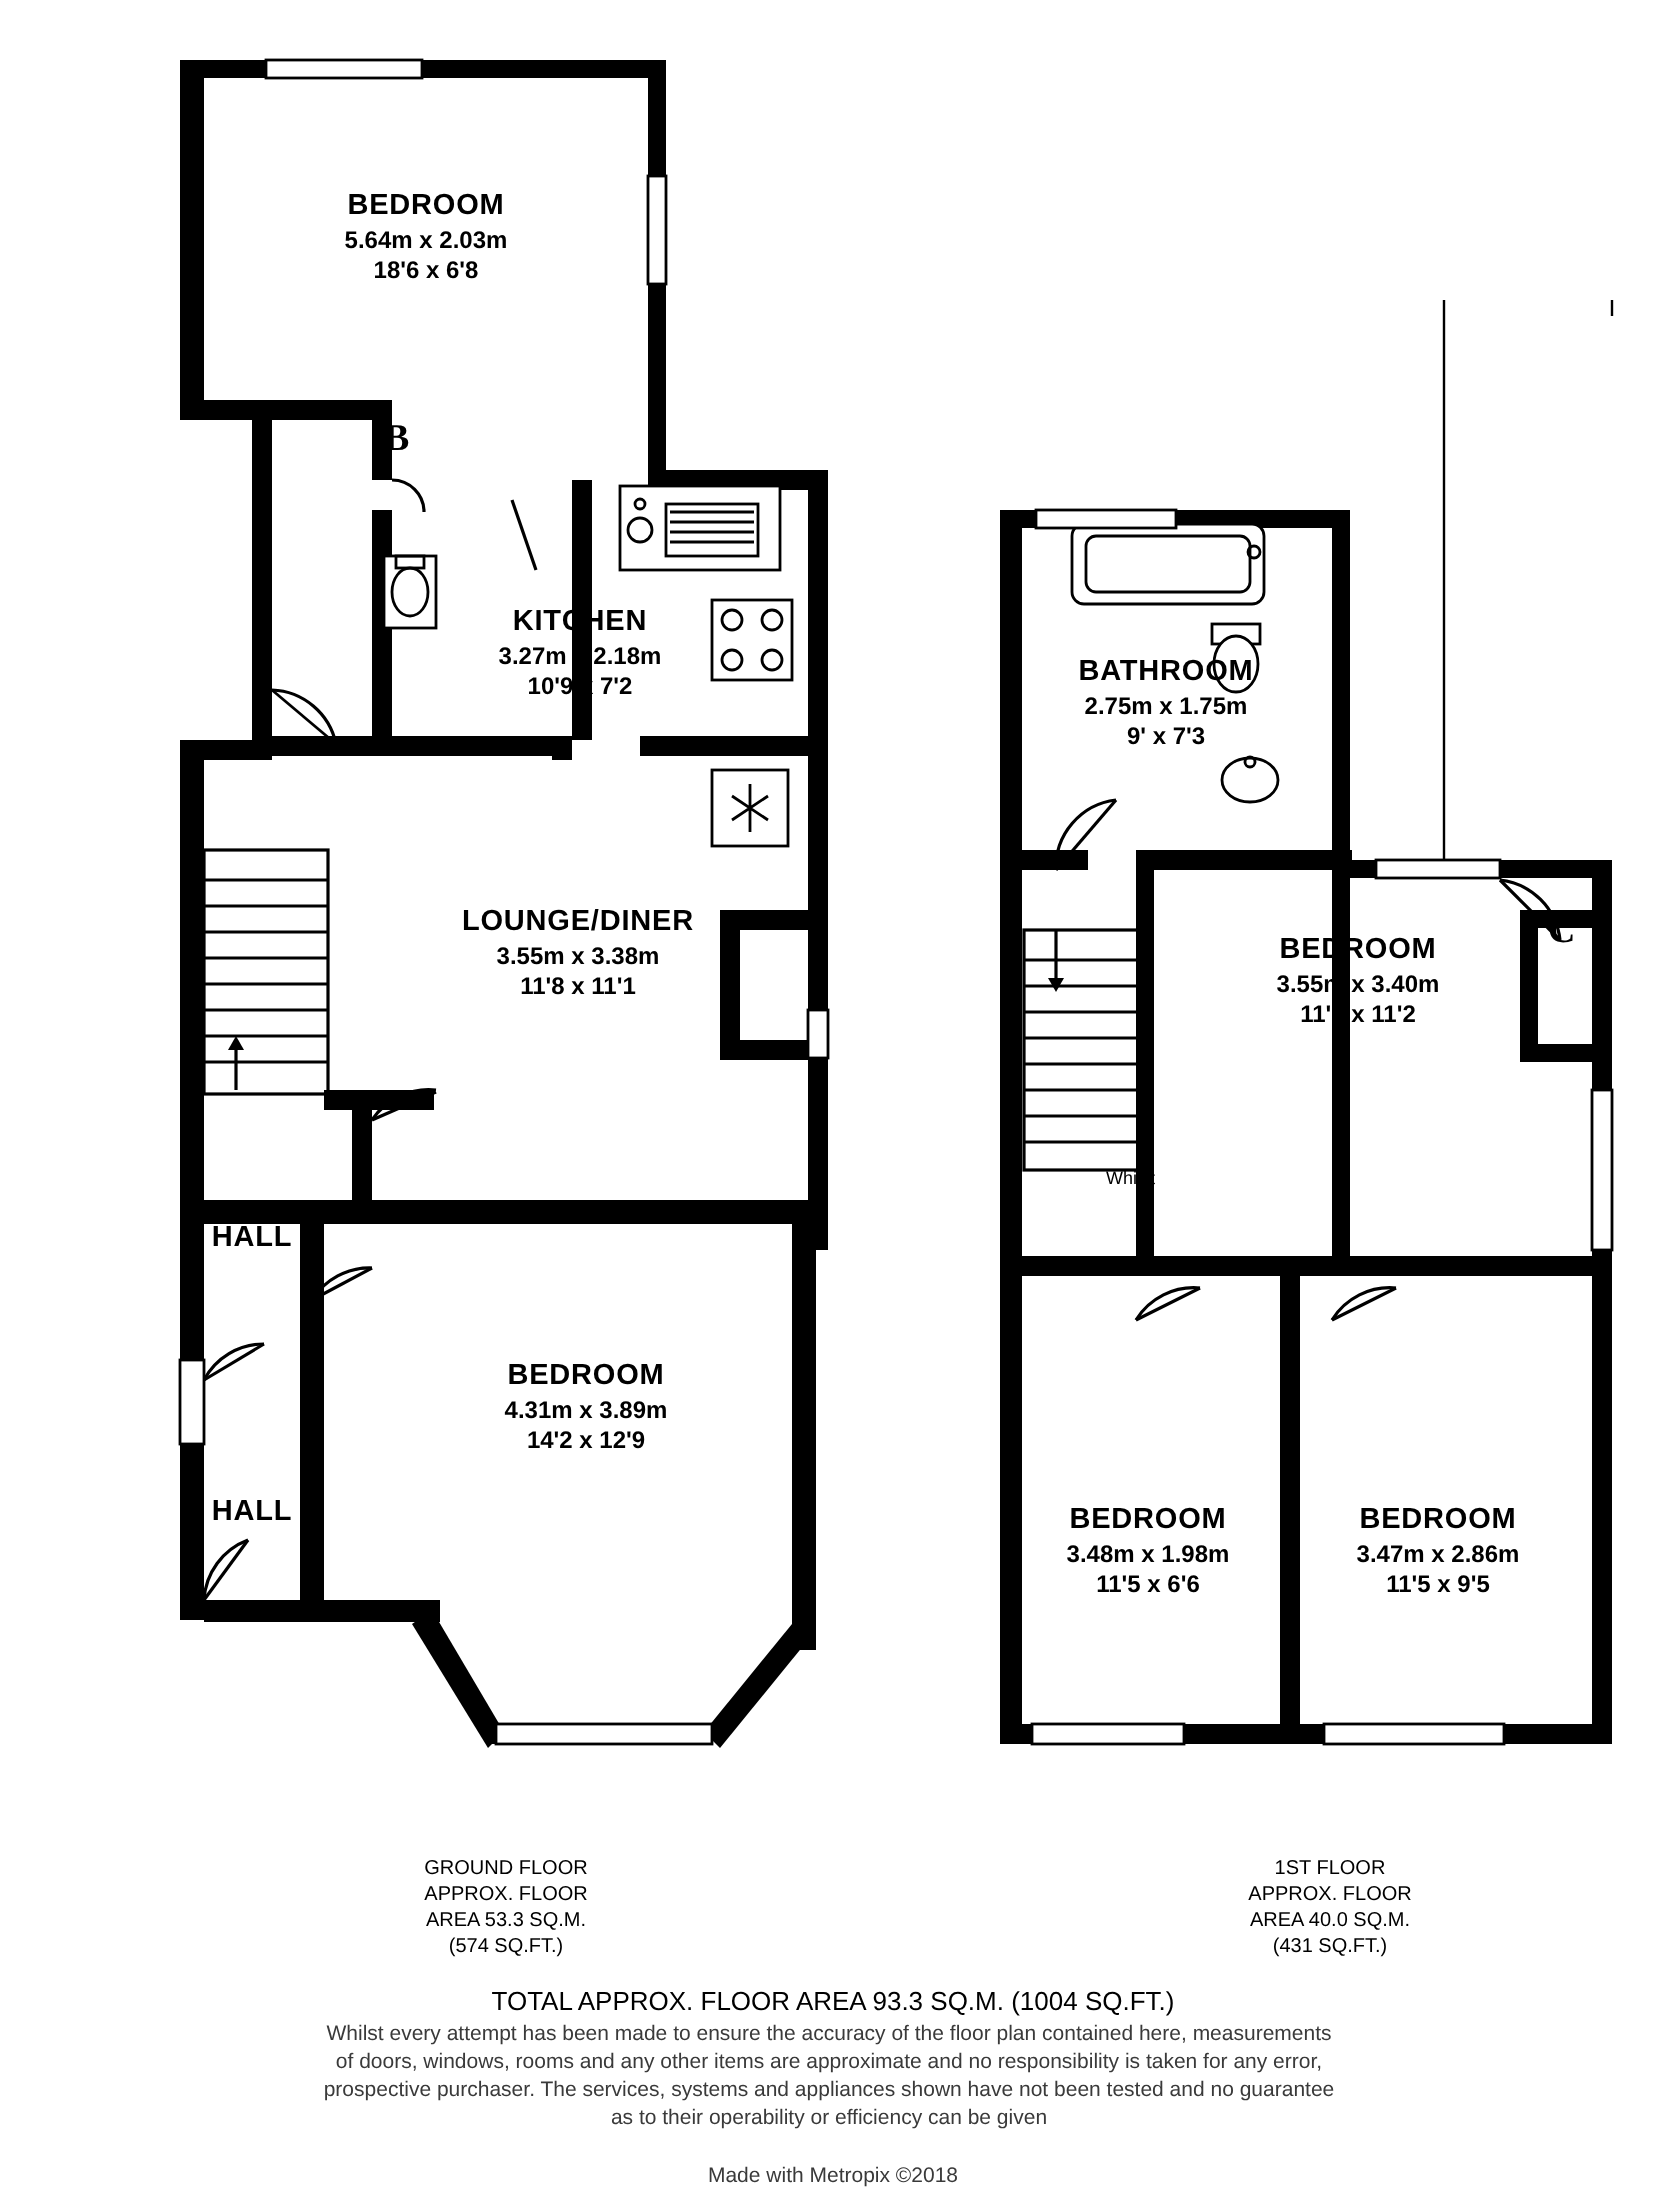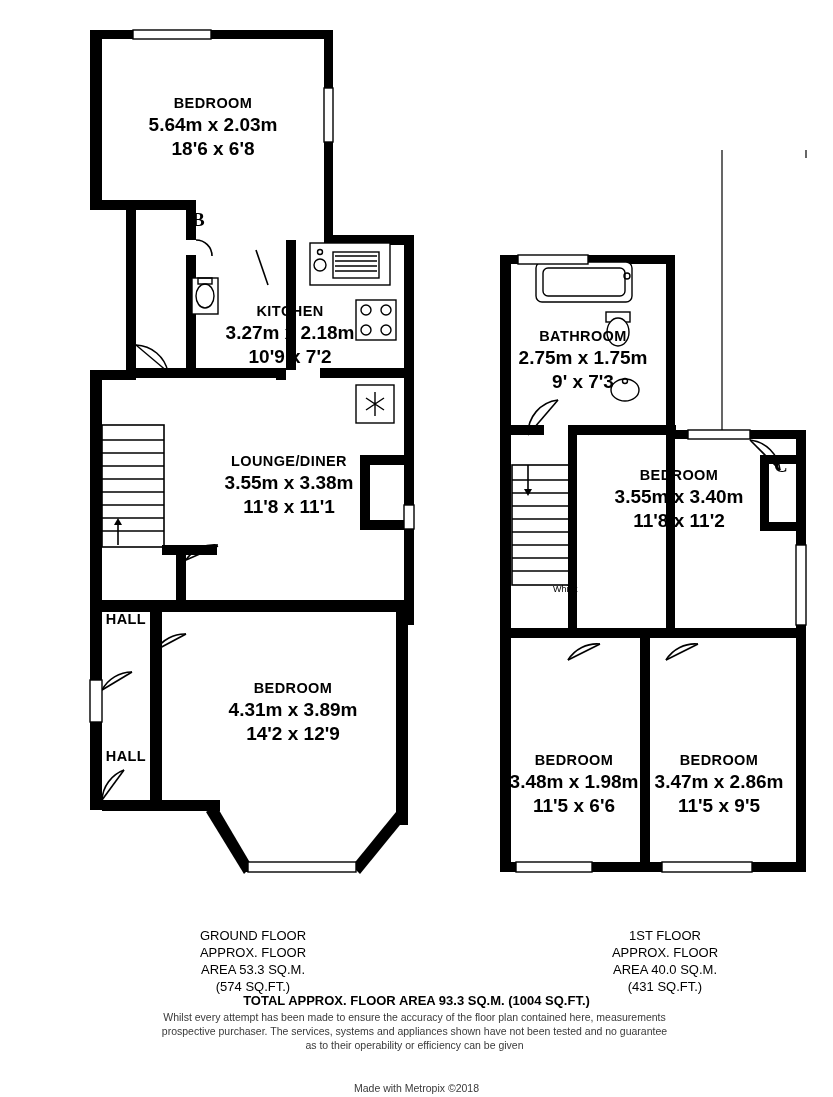--- a/index.html
+++ b/index.html
@@ -28,48 +28,48 @@
     white-space: nowrap;
     pointer-events: none;
   }
   .room-label .rname {
     font-weight: bold;
     font-size: 14.5px;
     letter-spacing: 0.4px;
   }
   .room-label .rdim {
     font-weight: bold;
-    font-size: 19px;
+    font-size: 12px;
   }
   .small-label {
     position: absolute;
     font-size: 9px;
     font-weight: normal;
     white-space: nowrap;
   }
   .letter-label {
     position: absolute;
     font-size: 19px;
     font-weight: bold;
     font-family: "Liberation Serif", serif;
   }
   .footer-block {
     position: absolute;
     text-align: center;
-    font-size: 13px;
+    font-size: 10px;
     line-height: 1.3;
     white-space: nowrap;
   }
   .footer-total {
     position: absolute;
     width: 833px;
     left: 0;
     text-align: center;
     font-size: 13px;
-    font-weight: bold;
+    font-weight: normal;
   }
   .disclaimer {
     position: absolute;
     width: 829px;
     left: 0;
     text-align: center;
     font-size: 10.5px;
     line-height: 1.32;
     color: #3a3a3a;
   }
@@ -360,17 +360,18 @@
   <div>1ST FLOOR</div>
   <div>APPROX. FLOOR</div>
   <div>AREA 40.0 SQ.M.</div>
   <div>(431 SQ.FT.)</div>
 </div>
 
 <div class="footer-total" style="top:993px;">TOTAL APPROX. FLOOR AREA 93.3 SQ.M. (1004 SQ.FT.)</div>
 
 <div class="disclaimer" style="top:1011px;">
   <div>Whilst every attempt has been made to ensure the accuracy of the floor plan contained here, measurements</div>
+  <div>of doors, windows, rooms and any other items are approximate and no responsibility is taken for any error,</div>
   <div>prospective purchaser. The services, systems and appliances shown have not been tested and no guarantee</div>
   <div>as to their operability or efficiency can be given</div>
 </div>
 
 <div class="made-with" style="top:1082px;">Made with Metropix ©2018</div>
 
 </body></html>

